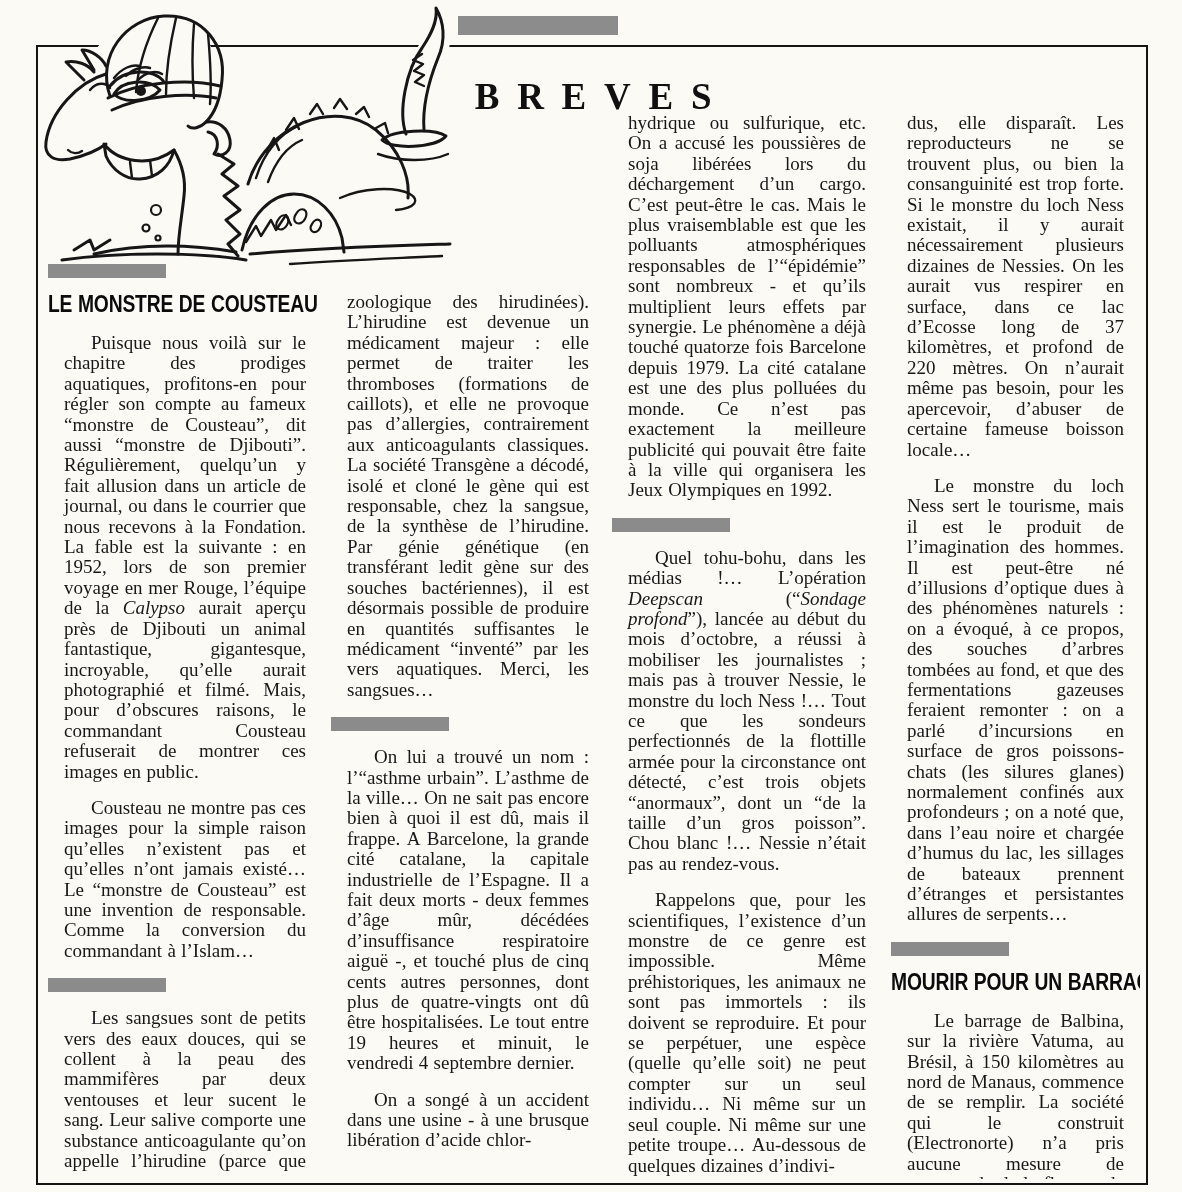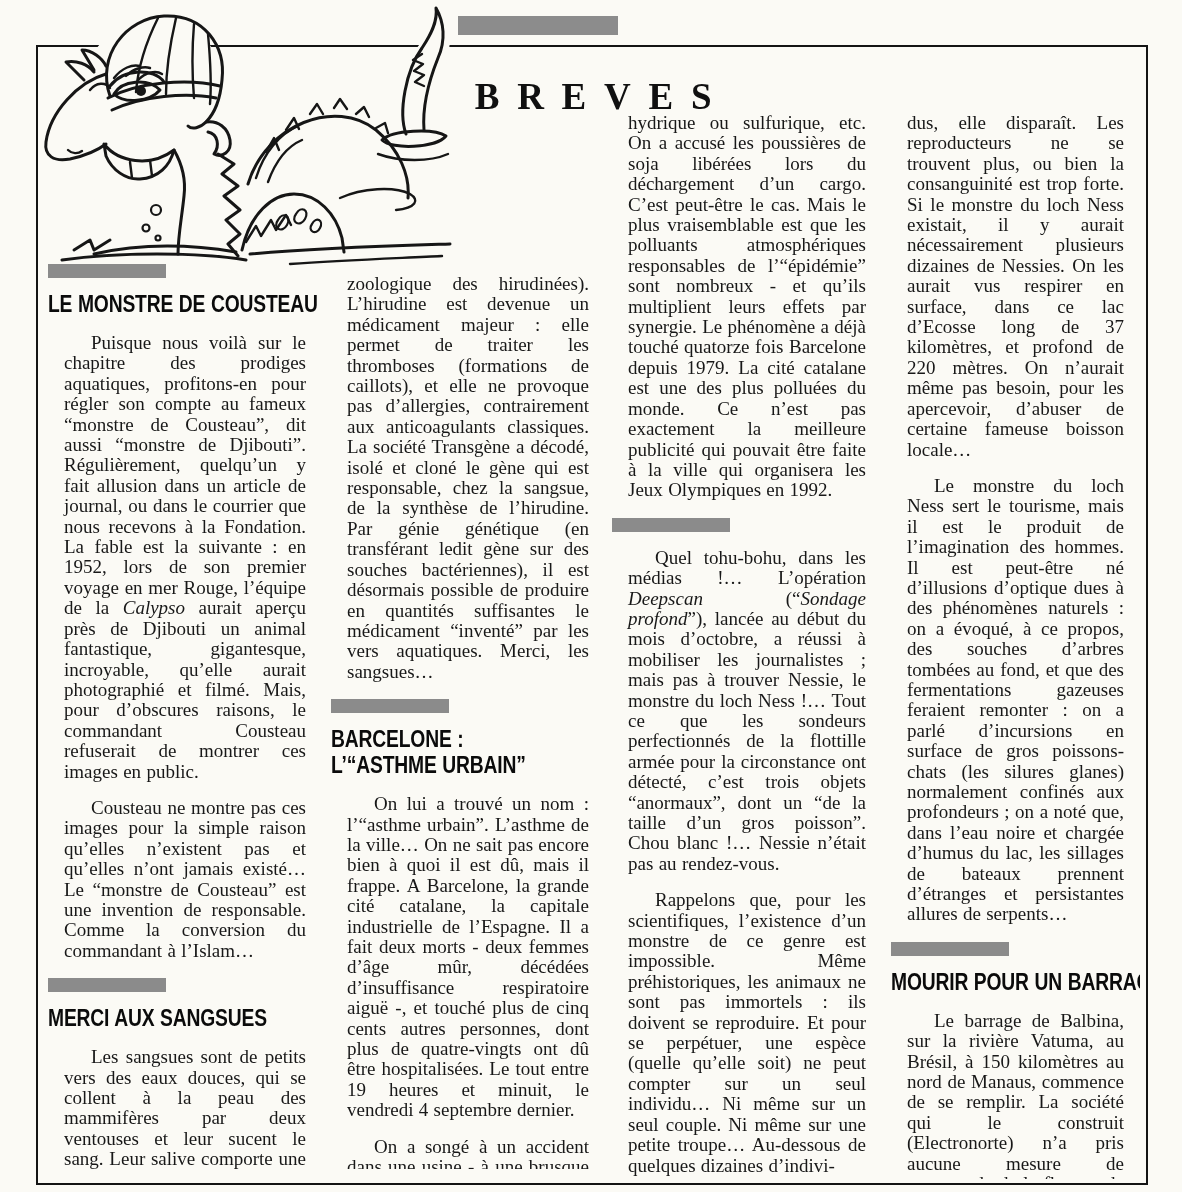--- a/index.html
+++ b/index.html
@@ -23,21 +23,21 @@
   }
   .illustration {
     position:absolute; left:38px; top:2px; width:430px; height:272px; z-index:3;
   }
   .col {
     position:absolute; overflow:hidden;
     font-size:19px; line-height:20.4px; text-align:justify;
     word-spacing:0.03em; color:#181818;
   }
   .col-1 { left:48px;  top:260px; width:274px; height:911px; }
-  .col-2 { left:331px; top:258px; width:274px; height:911px; }
+  .col-2 { left:331px; top:276px; width:274px; height:911px; }
   .col-3 { left:612px; top:97px;  width:270px; height:1082px; }
   .col-4 { left:891px; top:97px;  width:249px; height:1082px; }
   .para { margin:16px; }
   .para.indent { text-indent:27px; }
   .section-bar {
     width:118px; height:14px; background:#8b8b8b; margin:17px 0 13px;
   }
   .col > .section-bar:first-child { margin-top:4px; }
   .headline {
     margin:0 0 14px 0; padding:0;
@@ -126,32 +126,25 @@
 </svg>
 
 <div class="col col-1">
     <div class="section-bar"></div>
     <h2 class="headline">
       <div class="hl-line">LE MONSTRE DE COUSTEAU</div>
     </h2>
     <p class="para indent">Puisque nous voilà sur le chapitre des prodiges aquatiques, profitons-en pour régler son compte au fameux “monstre de Cousteau”, dit aussi “monstre de Djibouti”. Régulièrement, quelqu’un y fait allusion dans un article de journal, ou dans le courrier que nous recevons à la Fondation. La fable est la suivante : en 1952, lors de son premier voyage en mer Rouge, l’équipe de la <i>Calypso</i> aurait aperçu près de Djibouti un animal fantastique, gigantesque, incroyable, qu’elle aurait photographié et filmé. Mais, pour d’obscures raisons, le commandant Cousteau refuserait de montrer ces images en public.</p>
     <p class="para indent">Cousteau ne montre pas ces images pour la simple raison qu’elles n’existent pas et qu’elles n’ont jamais existé… Le “monstre de Cousteau” est une invention de responsable. Comme la conversion du commandant à l’Islam…</p>
     <div class="section-bar"></div>
-    <h2 class="headline">
-      <div class="hl-line">MERCI AUX SANGSUES</div>
-    </h2>
     <p class="para indent">Les sangsues sont de petits vers des eaux douces, qui se collent à la peau des mammifères par deux ventouses et leur sucent le sang. Leur salive comporte une substance anticoagulante qu’on appelle l’hirudine (parce que les sangsues forment le groupe</p>
   </div>
 <div class="col col-2">
     <p class="para">zoologique des hirudinées). L’hirudine est devenue un médicament majeur : elle permet de traiter les thromboses (formations de caillots), et elle ne provoque pas d’allergies, contrairement aux anticoagulants classiques. La société Transgène a décodé, isolé et cloné le gène qui est responsable, chez la sangsue, de la synthèse de l’hirudine. Par génie génétique (en transférant ledit gène sur des souches bactériennes), il est désormais possible de produire en quantités suffisantes le médicament “inventé” par les vers aquatiques. Merci, les sangsues…</p>
     <div class="section-bar"></div>
-    <h2 class="headline">
-      <div class="hl-line">BARCELONE :</div>
-      <div class="hl-line">L’“ASTHME URBAIN”</div>
-    </h2>
     <p class="para indent">On lui a trouvé un nom : l’“asthme urbain”. L’asthme de la ville… On ne sait pas encore bien à quoi il est dû, mais il frappe. A Barcelone, la grande cité catalane, la capitale industrielle de l’Espagne. Il a fait deux morts - deux femmes d’âge mûr, décédées d’insuffisance respiratoire aiguë -, et touché plus de cinq cents autres personnes, dont plus de quatre-vingts ont dû être hospitalisées. Le tout entre 19 heures et minuit, le vendredi 4 septembre dernier.</p>
     <p class="para indent">On a songé à un accident dans une usine - à une brusque libération d’acide chlor-</p>
   </div>
 <div class="col col-3">
     <p class="para">hydrique ou sulfurique, etc. On a accusé les poussières de soja libérées lors du déchargement d’un cargo. C’est peut-être le cas. Mais le plus vraisemblable est que les polluants atmosphériques responsables de l’“épidémie” sont nombreux - et qu’ils multiplient leurs effets par synergie. Le phénomène a déjà touché quatorze fois Barcelone depuis 1979. La cité catalane est une des plus polluées du monde. Ce n’est pas exactement la meilleure publicité qui pouvait être faite à la ville qui organisera les Jeux Olympiques en 1992.</p>
     <div class="section-bar"></div>
     <p class="para indent">Quel tohu-bohu, dans les médias !… L’opération <i>Deepscan</i> (“<i>Sondage profond</i>”), lancée au début du mois d’octobre, a réussi à mobiliser les journalistes ; mais pas à trouver Nessie, le monstre du loch Ness !… Tout ce que les sondeurs perfectionnés de la flottille armée pour la circonstance ont détecté, c’est trois objets “anormaux”, dont un “de la taille d’un gros poisson”. Chou blanc !… Nessie n’était pas au rendez-vous.</p>
     <p class="para indent">Rappelons que, pour les scientifiques, l’existence d’un monstre de ce genre est impossible. Même préhistoriques, les animaux ne sont pas immortels : ils doivent se reproduire. Et pour se perpétuer, une espèce (quelle qu’elle soit) ne peut compter sur un seul individu… Ni même sur un seul couple. Ni même sur une petite troupe… Au-dessous de quelques dizaines d’indivi-</p>
   </div>
 <div class="col col-4">

